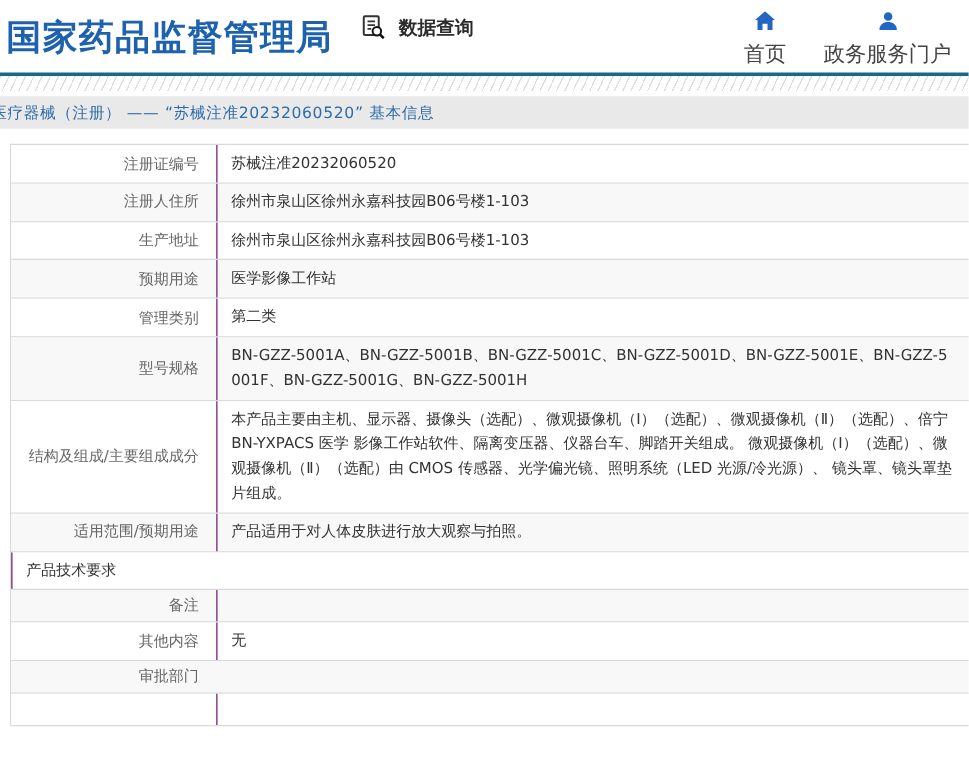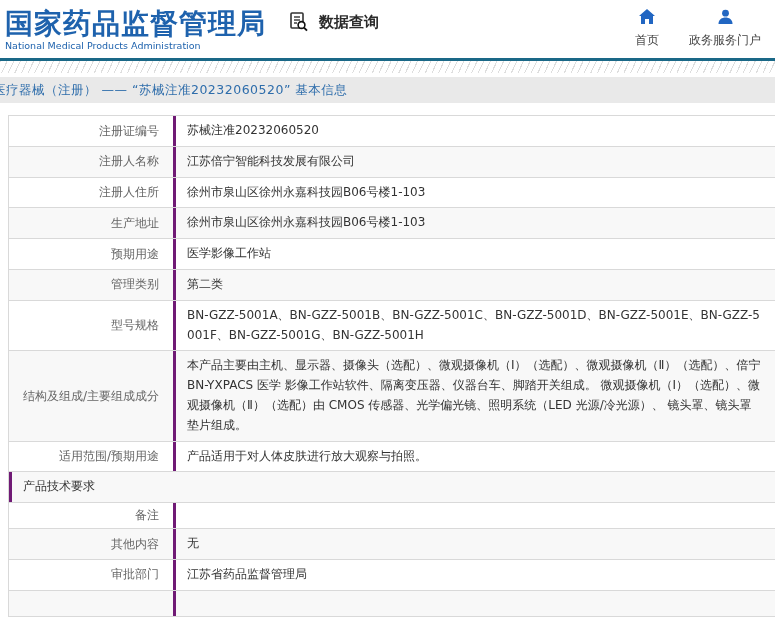--- a/index.html
+++ b/index.html
@@ -53,21 +53,21 @@
     padding-top: 9px;
   }
   .nav-item {
     display: flex;
     flex-direction: column;
     align-items: center;
     gap: 3px;
     cursor: pointer;
   }
   .nav-item .nav-label {
-    font-size: 12px;
+    font-size: 17px;
     color: #444444;
     white-space: nowrap;
   }
 
   
   .teal-line { height: 3px; background: #1a6887; }
   .hatch-band {
     height: 12px;
     background: repeating-linear-gradient(115deg, #dedede 0, #dedede 1px, #ffffff 1px, #ffffff 6px);
   }
@@ -110,37 +110,36 @@
     justify-content: flex-end;
     gap: 3px;
     text-align: right;
     padding: 4px 14px 4px 4px;
     color: #666666;
     font-size: 12px;
     line-height: 1.4;
   }
   .cell-value {
     flex: 1;
-    border-left: 3px solid #701a75;
+    border-left: 1px solid #701a75;
     display: flex;
     align-items: center;
     padding: 5px 12px 5px 11px;
     color: #333333;
     font-size: 12px;
     line-height: 1.65;
     word-break: break-all;
   }
 </style>
 </head>
 <body>
 
 <div class="header">
   <div class="logo">
     <div class="logo-title">国家药品监督管理局</div>
-    <div class="logo-sub">National Medical Products Administration</div>
   </div>
   <div class="query-block">
     <span>
       <svg width="21" height="21" viewBox="0 0 21 21">
         <rect x="3" y="2" width="12" height="15" rx="1" fill="none" stroke="#333" stroke-width="1.6"></rect>
         <line x1="6" y1="6" x2="12" y2="6" stroke="#333" stroke-width="1.4"></line>
         <line x1="6" y1="9" x2="12" y2="9" stroke="#333" stroke-width="1.4"></line>
         <line x1="6" y1="12" x2="9" y2="12" stroke="#333" stroke-width="1.4"></line>
         <circle cx="13.5" cy="14" r="3.4" fill="#fff" stroke="#111" stroke-width="1.6"></circle>
         <line x1="16" y1="16.6" x2="19" y2="19.6" stroke="#111" stroke-width="2"></line>
@@ -181,28 +180,20 @@
     <div class="info-row">
       <div class="cell-label">
         <span>注册证编号</span>
       </div>
       <div class="cell-value">
         <span>苏械注准20232060520</span>
       </div>
     </div>
     <div class="info-row">
       <div class="cell-label">
-        <span>注册人名称</span>
-      </div>
-      <div class="cell-value">
-        <span>江苏倍宁智能科技发展有限公司</span>
-      </div>
-    </div>
-    <div class="info-row">
-      <div class="cell-label">
         <span>注册人住所</span>
       </div>
       <div class="cell-value">
         <span>徐州市泉山区徐州永嘉科技园B06号楼1-103</span>
       </div>
     </div>
     <div class="info-row">
       <div class="cell-label">
         <span>生产地址</span>
       </div>
@@ -267,22 +258,19 @@
       <div class="cell-label">
         <span>其他内容</span>
       </div>
       <div class="cell-value">
         <span>无</span>
       </div>
     </div>
     <div class="info-row">
       <div class="cell-label">
         <span>审批部门</span>
-      </div>
-      <div class="cell-value">
-        <span>江苏省药品监督管理局</span>
       </div>
     </div>
     <div class="info-row">
       <div class="cell-label"></div>
       <div class="cell-value"></div>
     </div>
   </div>
 
 </body></html>

